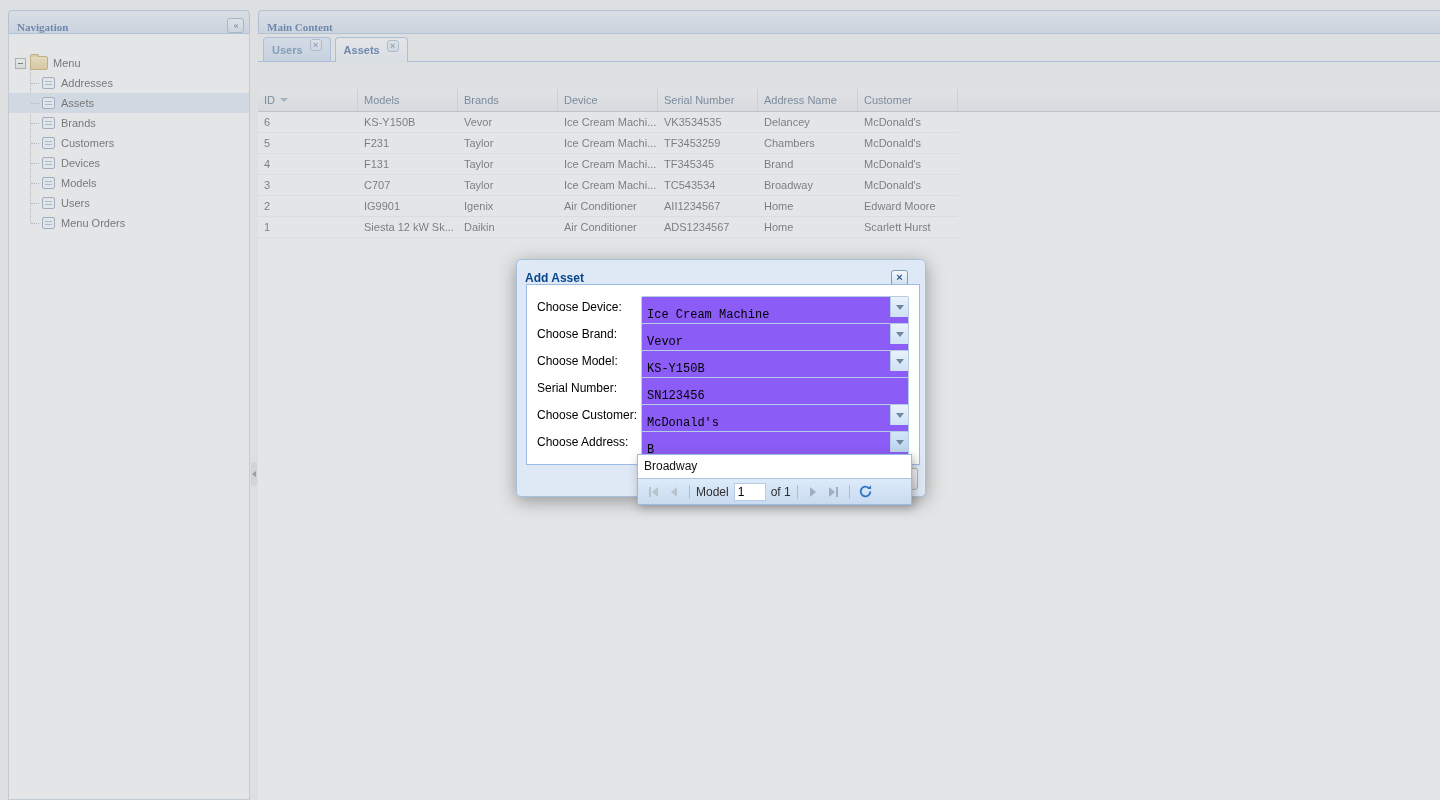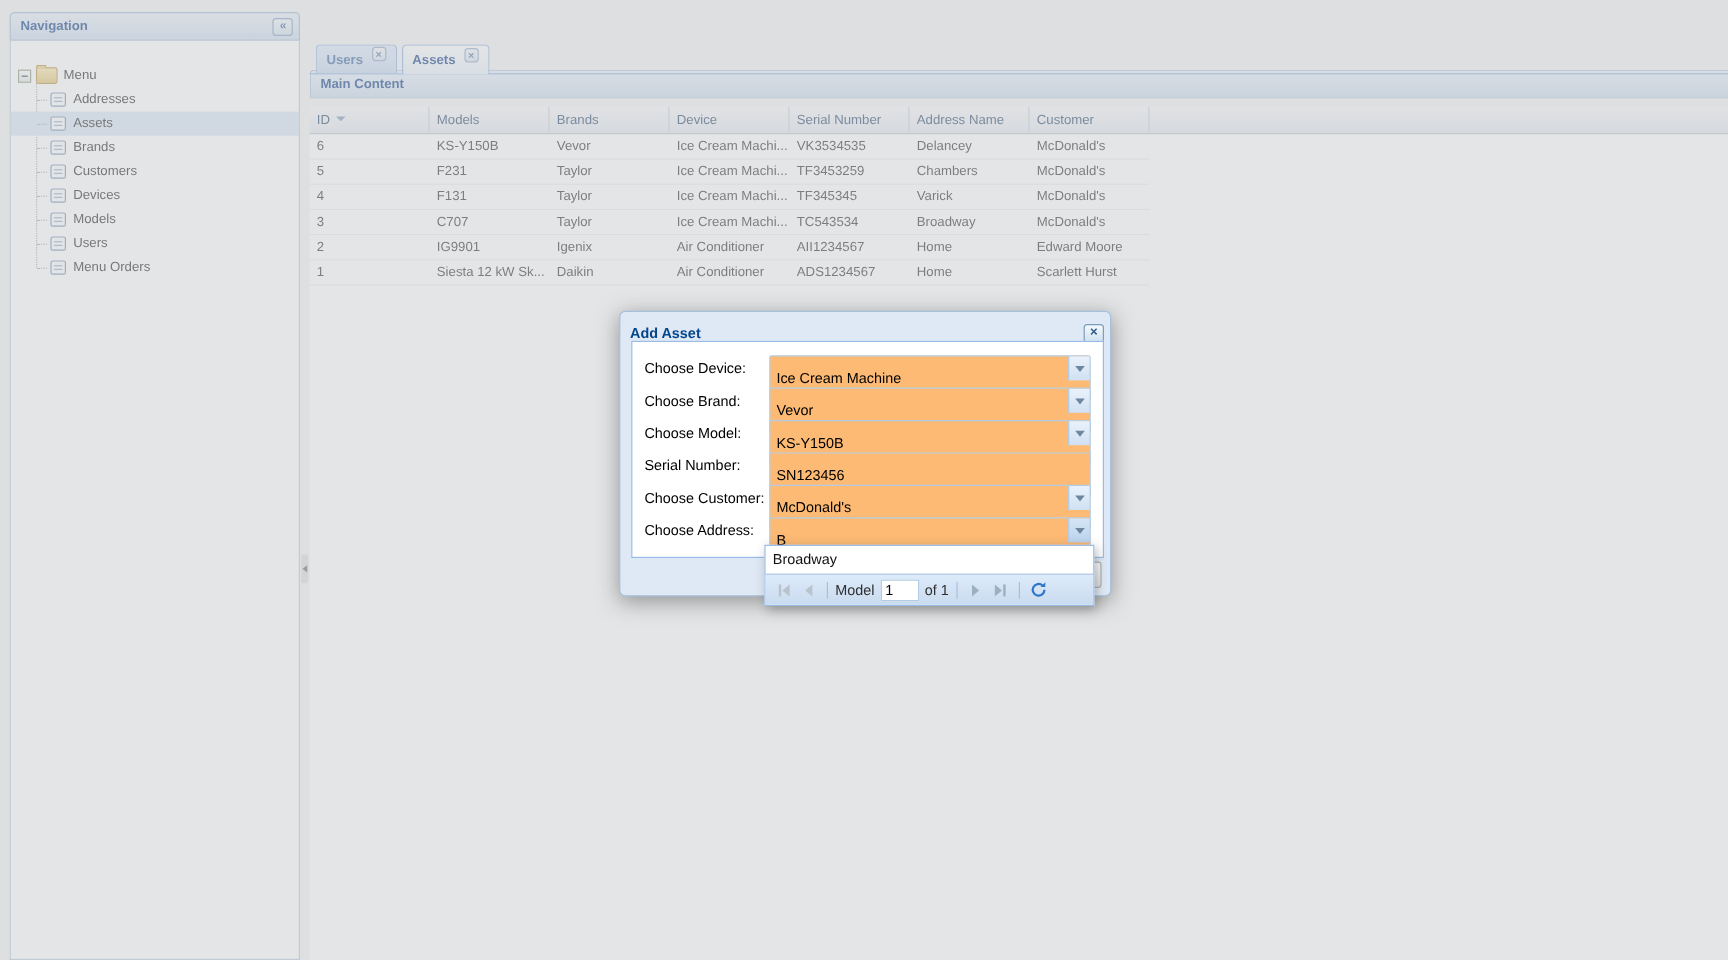--- a/index.html
+++ b/index.html
@@ -9,23 +9,23 @@
     background:#f2f3f2;
     font-family:"Liberation Sans", sans-serif;
     -webkit-font-smoothing:antialiased;
   }
 
   
   .panel-header{
     height:24px; box-sizing:border-box;
     background:linear-gradient(#e8f0f9,#cbdcf0);
     border:1px solid #9cb8d6;
-    display:flex; align-items:center;
+    display:flex; align-items:flex-end;
     padding:0 5px 0 8px;
-    color:#15428b; font-weight:bold; font-size:11px;
+    color:#15428b; font-weight:bold; font-size:11px;font-family:Liberation Serif, serif;
   }
   .nav-panel{ position:absolute; left:8px; top:10px; width:242px; bottom:0; }
   .nav-panel .panel-header{ border-radius:4px 4px 0 0; }
   .nav-body{
     position:absolute; top:24px; bottom:0; left:0; right:0;
     background:#fff; border:1px solid #b9cbde; border-top:none;
     padding-top:19px; box-sizing:border-box;
   }
   .collapse-btn{
     margin-left:auto; width:17px; height:15px; box-sizing:border-box;
@@ -81,21 +81,21 @@
     background:#dadddf; border-radius:2px; display:flex; align-items:center; justify-content:center;
   }
   .splitter-handle::after{
     content:""; width:0; height:0;
     border-top:3px solid transparent; border-bottom:3px solid transparent;
     border-right:4px solid #6d6d6d;
   }
 
   
   .main-panel{ position:absolute; left:258px; top:10px; right:0; bottom:0; }
-  .main-panel .panel-header{ border-radius:4px 0 0 0; border-right:none;margin-top:48px; }
+  .main-panel .panel-header{ border-radius:4px 0 0 0; border-right:none; }
   .tab-bar{
     position:absolute; top:24px; left:0; right:0; height:28px; box-sizing:border-box;
     border-bottom:1px solid #8db2e3;
     padding:3px 0 0 5px; display:flex; align-items:flex-end; gap:4px;
   }
   .tab{
     height:24px; box-sizing:border-box; display:flex; align-items:center; padding:0 8px;
     border:1px solid #8db2e3; border-bottom:none; border-radius:4px 4px 0 0;
     background:linear-gradient(#dcebfc,#c6d8f0);
     font-size:11px; font-weight:bold; color:#3f6da5; cursor:pointer;
@@ -146,41 +146,41 @@
   .modal-mask{ position:absolute; inset:0; background:rgba(201,203,205,0.5); z-index:10; }
 
   
   .window{
     position:absolute; left:516px; top:259px; width:410px; height:238px; z-index:20;
     box-sizing:border-box; background:#dfe9f5;
     border:1px solid #a7c0dc; border-radius:5px;
     box-shadow:0 4px 18px rgba(70,70,70,0.5);
   }
   .window-header{
-    height:36px; display:flex; align-items:center; padding:0 5px 0 8px;
+    height:36px; display:flex; align-items:center; padding:0 17px 0 8px;
     color:#04468c; font-weight:bold; font-size:12px; cursor:move;
   }
   .window-close{
     margin-left:auto; width:17px; height:16px; box-sizing:border-box;
     border:1px solid #7e9db9; border-radius:3px;
     background:linear-gradient(#f4f9fd,#cee0f0);
     color:#2c5a8a; font-size:11px; line-height:13px; text-align:center; font-weight:bold; cursor:pointer;
   }
   .window-body{
     position:absolute; left:9px; right:5px; top:24px; height:181px; box-sizing:border-box;
     background:#fff; border:1px solid #99bbe8; padding:11px 10px;
   }
   .field-row{ display:flex; margin-bottom:5px; height:22px; }
   .field-label{ width:104px; flex:none; font-size:12px; color:#000; padding-top:4px; }
   .field-input-wrap{ position:relative; width:273px; }
   .text-field{
     width:100%; height:38px; box-sizing:border-box;
     border:1px solid #b5cde4; border-radius:2px;
     padding:2px 5px; font-size:12px; color:#000;
-    font-family:Liberation Sans, sans-serif; background:#fdba74; outline:none;
+    font-family:Liberation Mono, monospace; background:#8b5cf6; outline:none;
   }
   .combo .text-field{ padding-right:22px; }
   .trigger{
     position:absolute; right:1px; top:1px; width:17px; height:20px; cursor:pointer;
     background:linear-gradient(#e9f2fb,#d0e1f3); border-left:1px solid #b5cde4;
     display:flex; align-items:center; justify-content:center;
   }
   .trigger.open{ background:linear-gradient(#d4e5f6,#bcd4ee); }
   .chevron-down{
     width:0; height:0;
@@ -337,21 +337,21 @@
         <div class="grid-cell">TF3453259</div>
         <div class="grid-cell">Chambers</div>
         <div class="grid-cell">McDonald's</div>
       </div>
       <div class="grid-row">
         <div class="grid-cell">4</div>
         <div class="grid-cell">F131</div>
         <div class="grid-cell">Taylor</div>
         <div class="grid-cell">Ice Cream Machi...</div>
         <div class="grid-cell">TF345345</div>
-        <div class="grid-cell">Varick</div>
+        <div class="grid-cell">Brand</div>
         <div class="grid-cell">McDonald's</div>
       </div>
       <div class="grid-row">
         <div class="grid-cell">3</div>
         <div class="grid-cell">C707</div>
         <div class="grid-cell">Taylor</div>
         <div class="grid-cell">Ice Cream Machi...</div>
         <div class="grid-cell">TC543534</div>
         <div class="grid-cell">Broadway</div>
         <div class="grid-cell">McDonald's</div>

